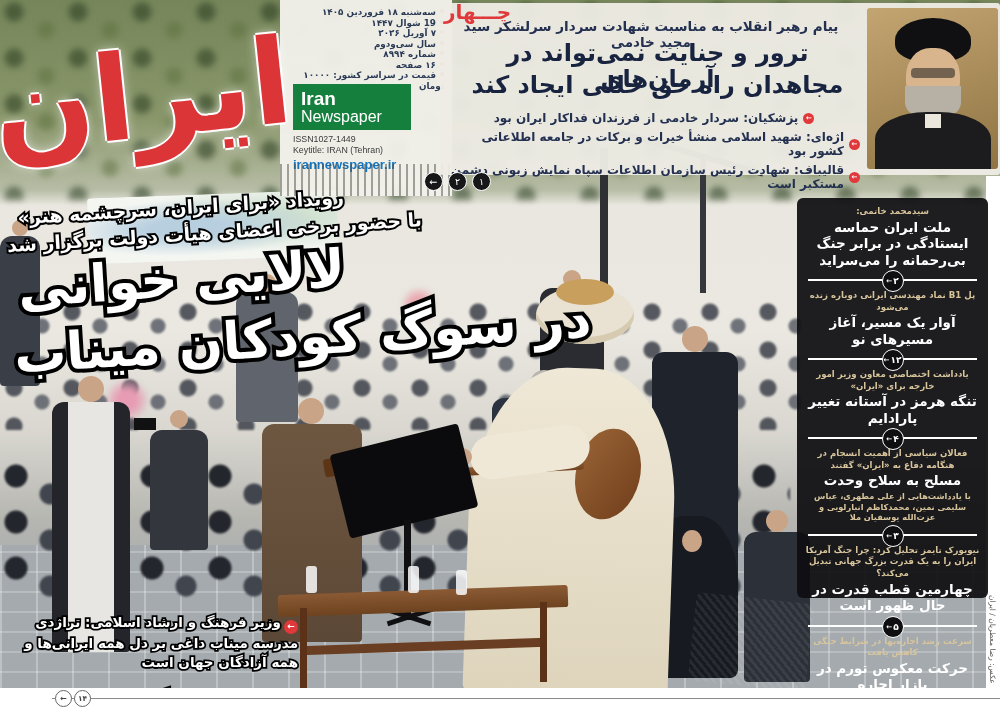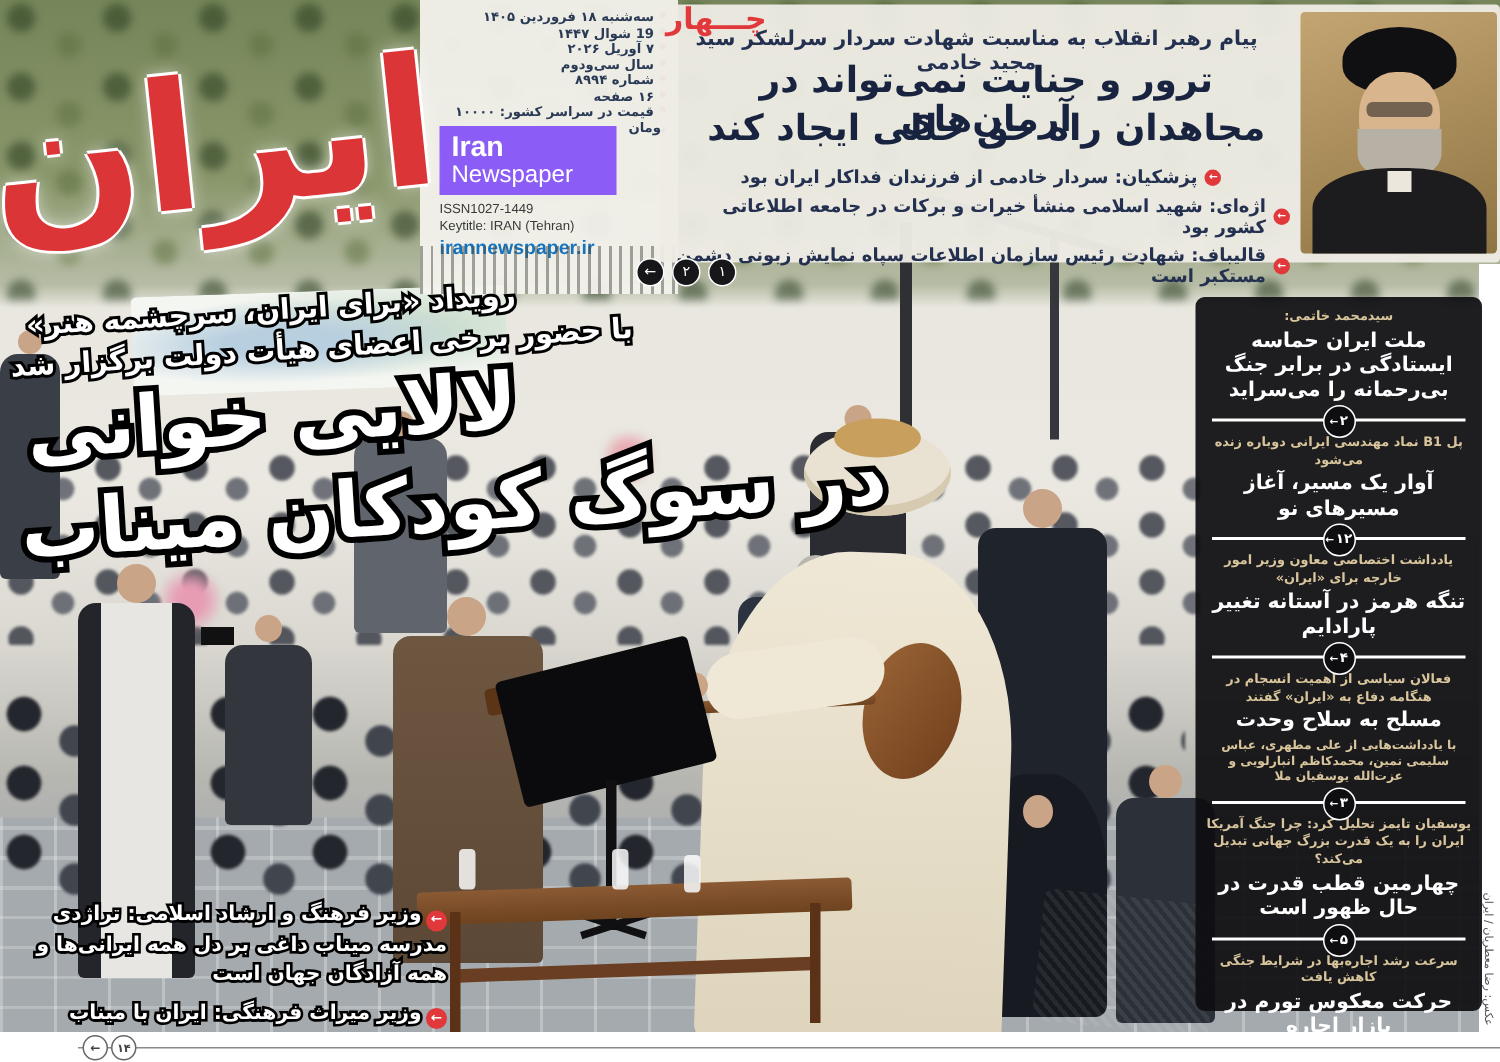--- a/index.html
+++ b/index.html
@@ -32,31 +32,31 @@
   
   .ph-ttl{position:absolute;left:4px;top:206px;width:600px;height:210px;transform:rotate(-3.6deg);
           transform-origin:20px 20px;color:#fff;z-index:6;pointer-events:none;}
   .ph-ttl div{position:absolute;white-space:nowrap;font-weight:800;direction:rtl;}
   .ph-k1{left:14px;top:0;font-size:19px;}
   .ph-k2{left:2px;top:27px;font-size:19px;}
   .ph-h1{left:10px;top:52px;font-size:52px;}
   .ph-h2{left:2px;top:118px;font-size:52px;}
   
   .caps{position:absolute;left:2px;top:600px;width:296px;z-index:7;direction:rtl;text-align:right;}
-  .cap{margin-bottom:6px;font-size:13.5px;font-weight:800;color:#fff;line-height:1.45;}
+  .cap{margin-bottom:6px;font-size:13.5px;font-weight:800;color:#fff;line-height:1.45;margin-top:13px;}
   .cap-bullet{display:inline-flex;width:14px;height:14px;border-radius:50%;background:#e0383b;color:#fff;
           font-size:9px;align-items:center;justify-content:center;margin-left:3px;vertical-align:-2px;
           -webkit-text-stroke:0;}
   
   .mast{position:absolute;left:280px;top:0;width:172px;height:196px;background:rgba(243,242,237,.95);z-index:4;}
   .mast-info{position:absolute;top:7px;right:8px;left:6px;direction:rtl;text-align:right;
           font-size:8.8px;font-weight:bold;color:#2a3a55;line-height:1.2;}
   .mast-info div::before{content:"";display:inline-block;width:4px;height:4px;border-radius:50%;
           background:#e0383b;margin-left:4px;vertical-align:2px;}
-  .brand{position:absolute;left:13px;top:84px;width:118px;height:46px;background:#8b5cf6;color:#fff;
+  .brand{position:absolute;left:13px;top:84px;width:118px;height:46px;background:#15803d;color:#fff;
           font-family:"Liberation Sans",sans-serif;padding:5px 0 0 8px;box-sizing:border-box;}
   .brand .b1{font-size:19px;font-weight:bold;line-height:1;}
   .brand .b2{font-size:16px;font-weight:400;line-height:1.1;}
   .issn{position:absolute;left:13px;top:134px;font-family:"Liberation Sans",sans-serif;
           font-size:8.8px;font-weight:normal;color:#3a3a3a;line-height:1.3;}
   .site{position:absolute;left:13px;top:157px;font-family:"Liberation Sans",sans-serif;
           font-size:13px;font-weight:bold;color:#1673bd;}
   .barcode{position:absolute;left:0;right:0;bottom:0;height:32px;opacity:.5;
           background:repeating-linear-gradient(90deg,#4c5046 0 2px,transparent 2px 7px);}
   .logo{position:absolute;left:6px;top:2px;width:272px;height:188px;z-index:4;display:flex;
@@ -76,21 +76,21 @@
   .lead-bullet{display:flex;justify-content:center;align-items:center;gap:5px;
           font-size:12px;font-weight:bold;color:#233050;margin-bottom:5px;}
   .rb{flex:0 0 auto;width:11px;height:11px;border-radius:50%;background:#e0383b;color:#fff;font-size:7px;
           display:flex;align-items:center;justify-content:center;}
   .cleric{position:absolute;right:2px;top:5px;width:131px;height:161px;border-radius:3px;overflow:hidden;
           background:linear-gradient(160deg,#c3a572,#8f7443);}
   .pgrow{position:absolute;left:424px;top:172px;z-index:5;display:flex;gap:5px;}
   .pg{width:17px;height:17px;border-radius:50%;background:#17171a;border:1.5px solid #fff;color:#fff;
           font-size:9.5px;display:flex;align-items:center;justify-content:center;}
   
-  .sb{position:absolute;left:797px;top:198px;width:191px;height:476px;background:rgba(14,14,17,.93);
+  .sb{position:absolute;left:797px;top:198px;width:191px;height:400px;background:rgba(14,14,17,.93);
           border-radius:6px;z-index:5;box-sizing:border-box;padding:8px 7px 0;direction:rtl;text-align:center;}
   .sb-kicker{color:#d8c59c;font-size:8.6px;font-weight:bold;line-height:1.35;}
   .sb-h{color:#fff;font-size:13.5px;font-weight:700;line-height:1.22;margin-top:1px;}
   .sb-sub{color:#d8c59c;font-size:8.2px;font-weight:bold;line-height:1.3;margin-top:2px;}
   .sb-sep{position:relative;height:19px;margin:2px 0 1px;}
   .sb-line{position:absolute;left:4px;right:4px;top:9px;height:2px;background:#fff;}
   .sb-circ{position:absolute;left:50%;top:0;transform:translateX(-50%);width:20px;height:20px;
           border-radius:50%;background:#0e0e11;border:1.5px solid #fff;color:#fff;display:flex;
           align-items:center;justify-content:center;gap:1px;font-size:9px;font-weight:bold;direction:ltr;}
   .sb-circ .a{font-size:7px;}
@@ -289,21 +289,21 @@
       <div class="sb-sub">با یادداشت‌هایی از علی مطهری، عباس سلیمی نمین، محمدکاظم انبارلویی و عزت‌الله یوسفیان ملا</div>
     </div>
     <div class="sb-sep">
         <span class="sb-line"></span>
         <span class="sb-circ">
           <span class="a">←</span>
           <span>۳</span>
         </span>
       </div>
     <div class="sb-item">
-      <div class="sb-kicker">یوسفیان تایمز تحلیل کرد: چرا جنگ آمریکا ایران را به یک قدرت بزرگ جهانی تبدیل می‌کند؟</div>
+      <div class="sb-kicker">نیویورک تایمز تحلیل کرد: چرا جنگ آمریکا ایران را به یک قدرت بزرگ جهانی تبدیل می‌کند؟</div>
       <div class="sb-h">چهارمین قطب قدرت در حال ظهور است</div>
     </div>
     <div class="sb-sep">
         <span class="sb-line"></span>
         <span class="sb-circ">
           <span class="a">←</span>
           <span>۵</span>
         </span>
       </div>
     <div class="sb-item">

